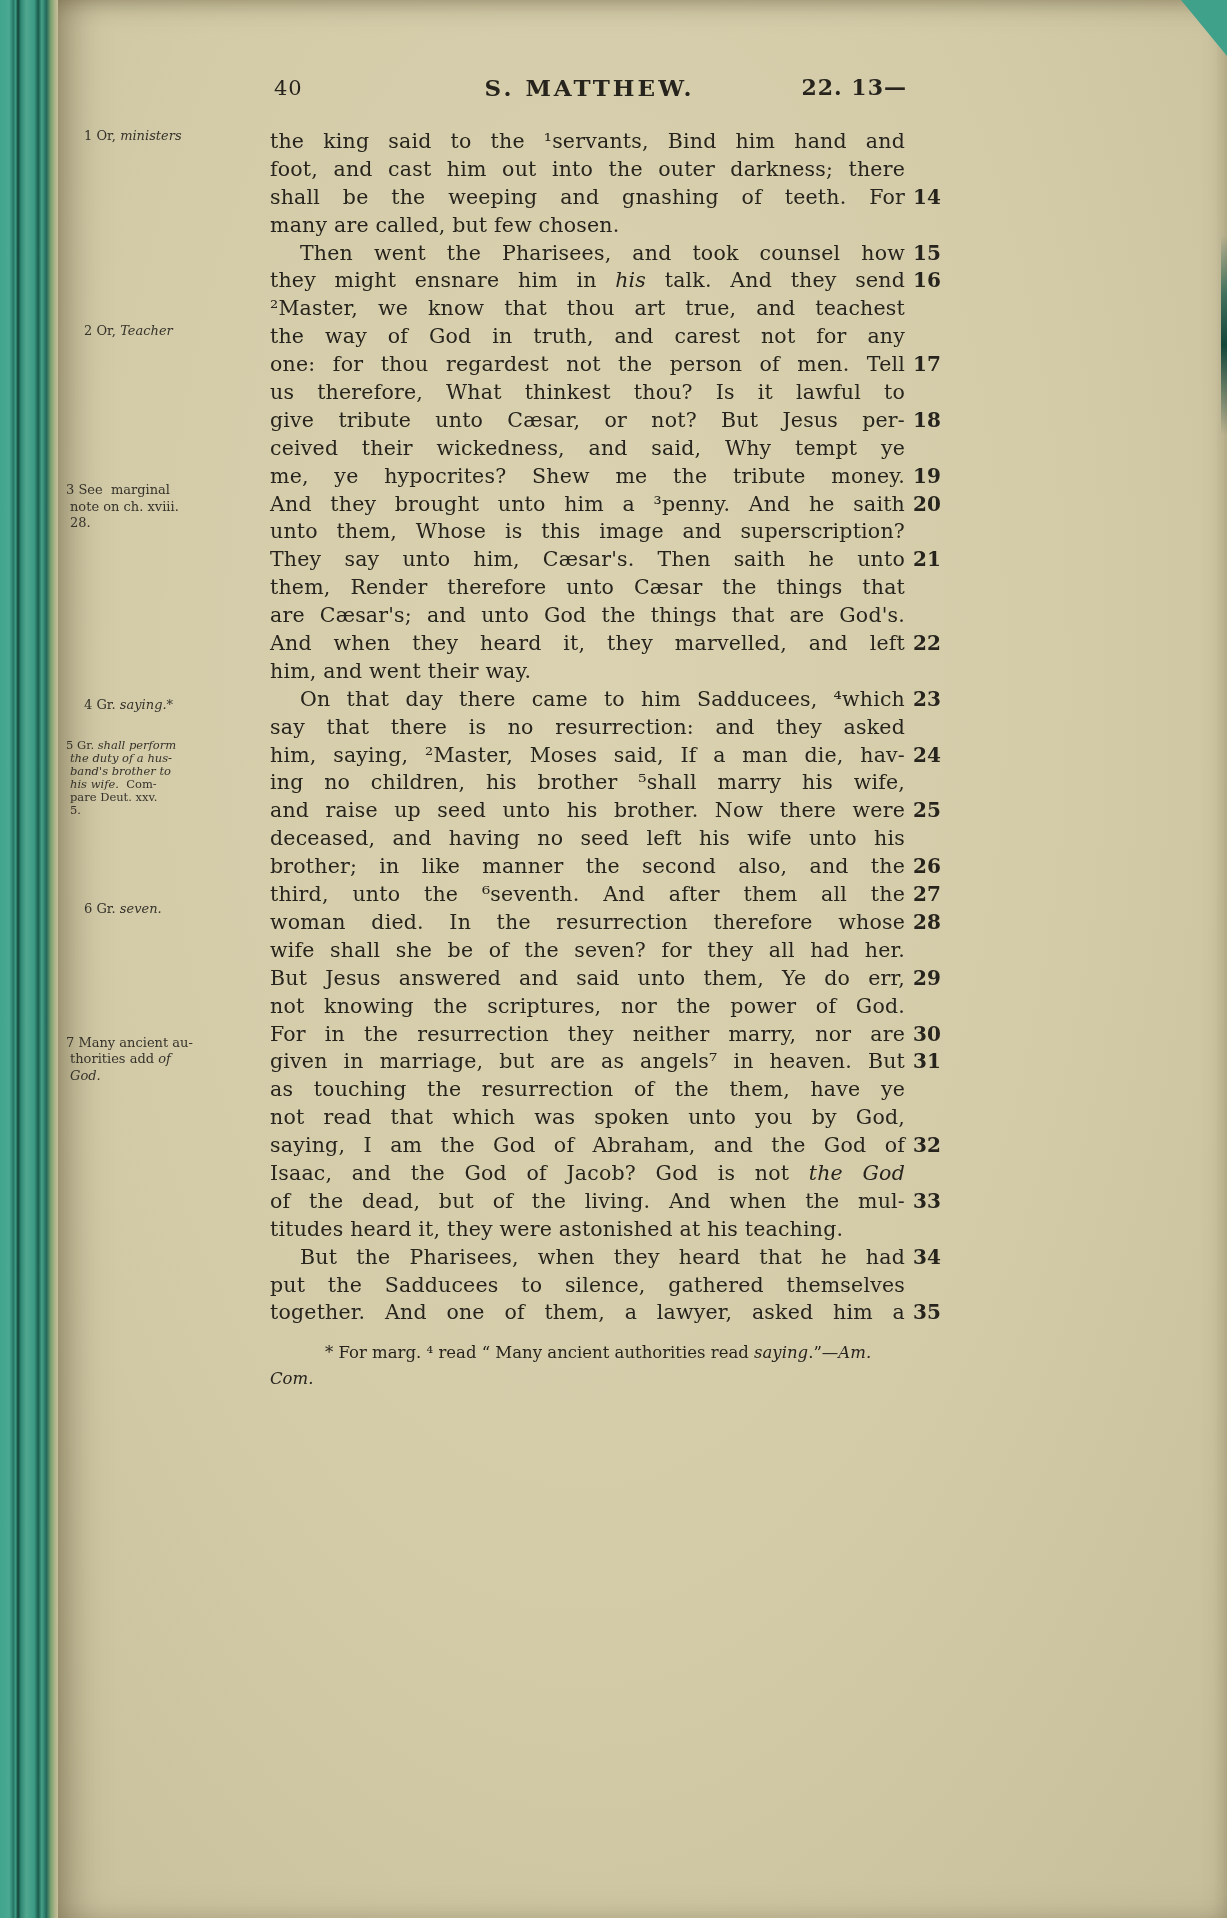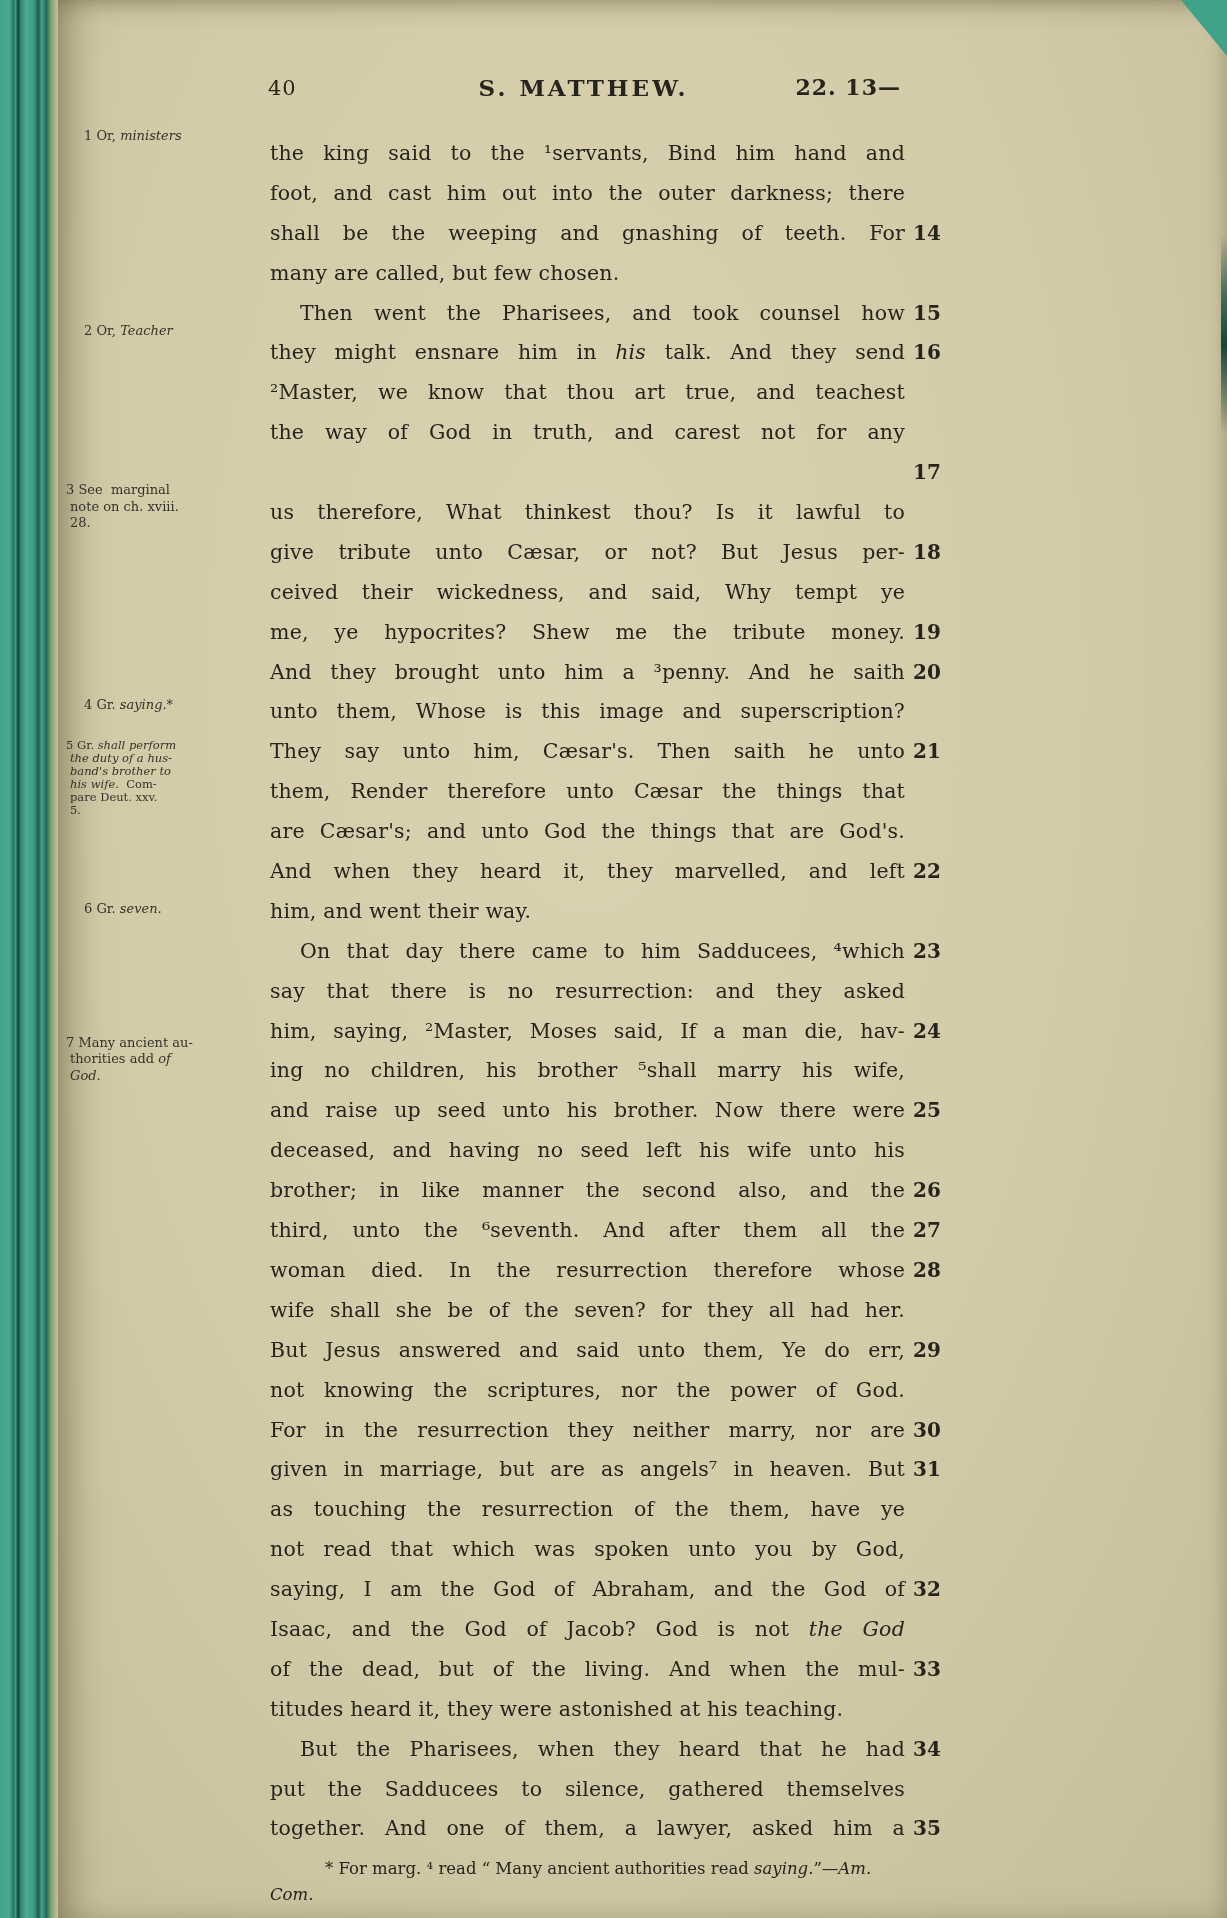--- a/index.html
+++ b/index.html
@@ -19,38 +19,38 @@
     background: radial-gradient(ellipse at 45% 35%, #dad2b0 0%, var(--paper) 55%, #c6be9b 100%);
     box-shadow: inset 24px 0 40px -16px rgba(80,70,40,0.55),
                 inset -12px 0 26px -14px rgba(80,70,40,0.35),
                 inset 0 14px 24px -14px rgba(80,70,40,0.35); }
 
   .corner-tr { position:absolute; top:0; right:0; width:0; height:0;
     border-top:56px solid var(--teal); border-left:46px solid transparent; }
   .right-sliver { position:absolute; right:0; top:235px; width:6px; height:200px; border-radius:3px;
     background: linear-gradient(180deg, rgba(25,90,75,0) 0%, rgba(25,90,75,0.75) 30%, #14463a 55%, rgba(25,90,75,0) 100%); }
 
-  .page-header { position:absolute; top:74px; left:208px; width:635px; height:30px; color:var(--ink); }
+  .page-header { position:absolute; top:74px; left:214px; width:635px; height:30px; color:var(--ink); }
   .pagenum { position:absolute; left:2px; top:2px; font-size:21px; letter-spacing:1px; }
   .title   { position:absolute; left:50%; transform:translateX(-50%); top:0; font-size:23px; letter-spacing:3px; font-weight:bold; }
   .chref   { position:absolute; right:0; top:0; font-size:22px; font-weight:bold; letter-spacing:1px; }
 
   .body-area { position:absolute; top:128px; left:0; right:0; }
 
   .margin-notes { position:absolute; left:8px; top:0; width:198px; }
   .margin-note { position:absolute; width:100%; font-size:13px; line-height:16.5px; color:#35322a; }
   .margin-note.small { font-size:11.5px; line-height:13px; }
   .margin-note.single { padding-left:18px; }
   .note-line { white-space:pre-wrap; }
   .note-line.cont { padding-left:4px; }
 
   .text-column { position:absolute; left:212px; top:0; width:635px; }
   .body-lines { position:relative; }
   .line { position:relative; height:27.9px; line-height:27.9px; font-size:20.5px;
-    color:var(--ink); letter-spacing:0.2px; text-align:justify; text-align-last:justify; white-space:nowrap;margin-top:12px; }
+    color:var(--ink); letter-spacing:0.2px; text-align:justify; text-align-last:justify; white-space:nowrap; }
   .line.indent { padding-left:30px; }
   .line.para-end { text-align-last:left; }
   .verse-num { position:absolute; left:100%; margin-left:8px; top:0; font-weight:bold;
     font-size:20px; letter-spacing:0; white-space:nowrap; }
 
   .footnote { margin-top:13px; font-size:16.5px; line-height:26px; color:var(--ink); }
   .footnote-line.first { padding-left:55px; }
 </style>
 </head>
 <body>
@@ -103,21 +103,21 @@
       <div class="text-column">
         <div class="body-lines">
             <div class="line"><span>the king said to the ¹servants, Bind him hand and</span></div>
             <div class="line"><span>foot, and cast him out into the outer darkness; there</span></div>
             <div class="line"><span>shall be the weeping and gnashing of teeth. For</span><span class="verse-num">14</span></div>
             <div class="line para-end"><span>many are called, but few chosen.</span></div>
             <div class="line indent"><span>Then went the Pharisees, and took counsel how</span><span class="verse-num">15</span></div>
             <div class="line"><span>they might ensnare him in <i>his</i> talk. And they send</span><span class="verse-num">16</span></div>
             <div class="line"><span>²Master, we know that thou art true, and teachest</span></div>
             <div class="line"><span>the way of God in truth, and carest not for any</span></div>
-            <div class="line"><span class="verse-num">17</span></div>
+            <div class="line"><span>one: for thou regardest not the person of men. Tell</span><span class="verse-num">17</span></div>
             <div class="line"><span>us therefore, What thinkest thou? Is it lawful to</span></div>
             <div class="line"><span>give tribute unto Cæsar, or not? But Jesus per-</span><span class="verse-num">18</span></div>
             <div class="line"><span>ceived their wickedness, and said, Why tempt ye</span></div>
             <div class="line"><span>me, ye hypocrites? Shew me the tribute money.</span><span class="verse-num">19</span></div>
             <div class="line"><span>And they brought unto him a ³penny. And he saith</span><span class="verse-num">20</span></div>
             <div class="line"><span>unto them, Whose is this image and superscription?</span></div>
             <div class="line"><span>They say unto him, Cæsar's. Then saith he unto</span><span class="verse-num">21</span></div>
             <div class="line"><span>them, Render therefore unto Cæsar the things that</span></div>
             <div class="line"><span>are Cæsar's; and unto God the things that are God's.</span></div>
             <div class="line"><span>And when they heard it, they marvelled, and left</span><span class="verse-num">22</span></div>

